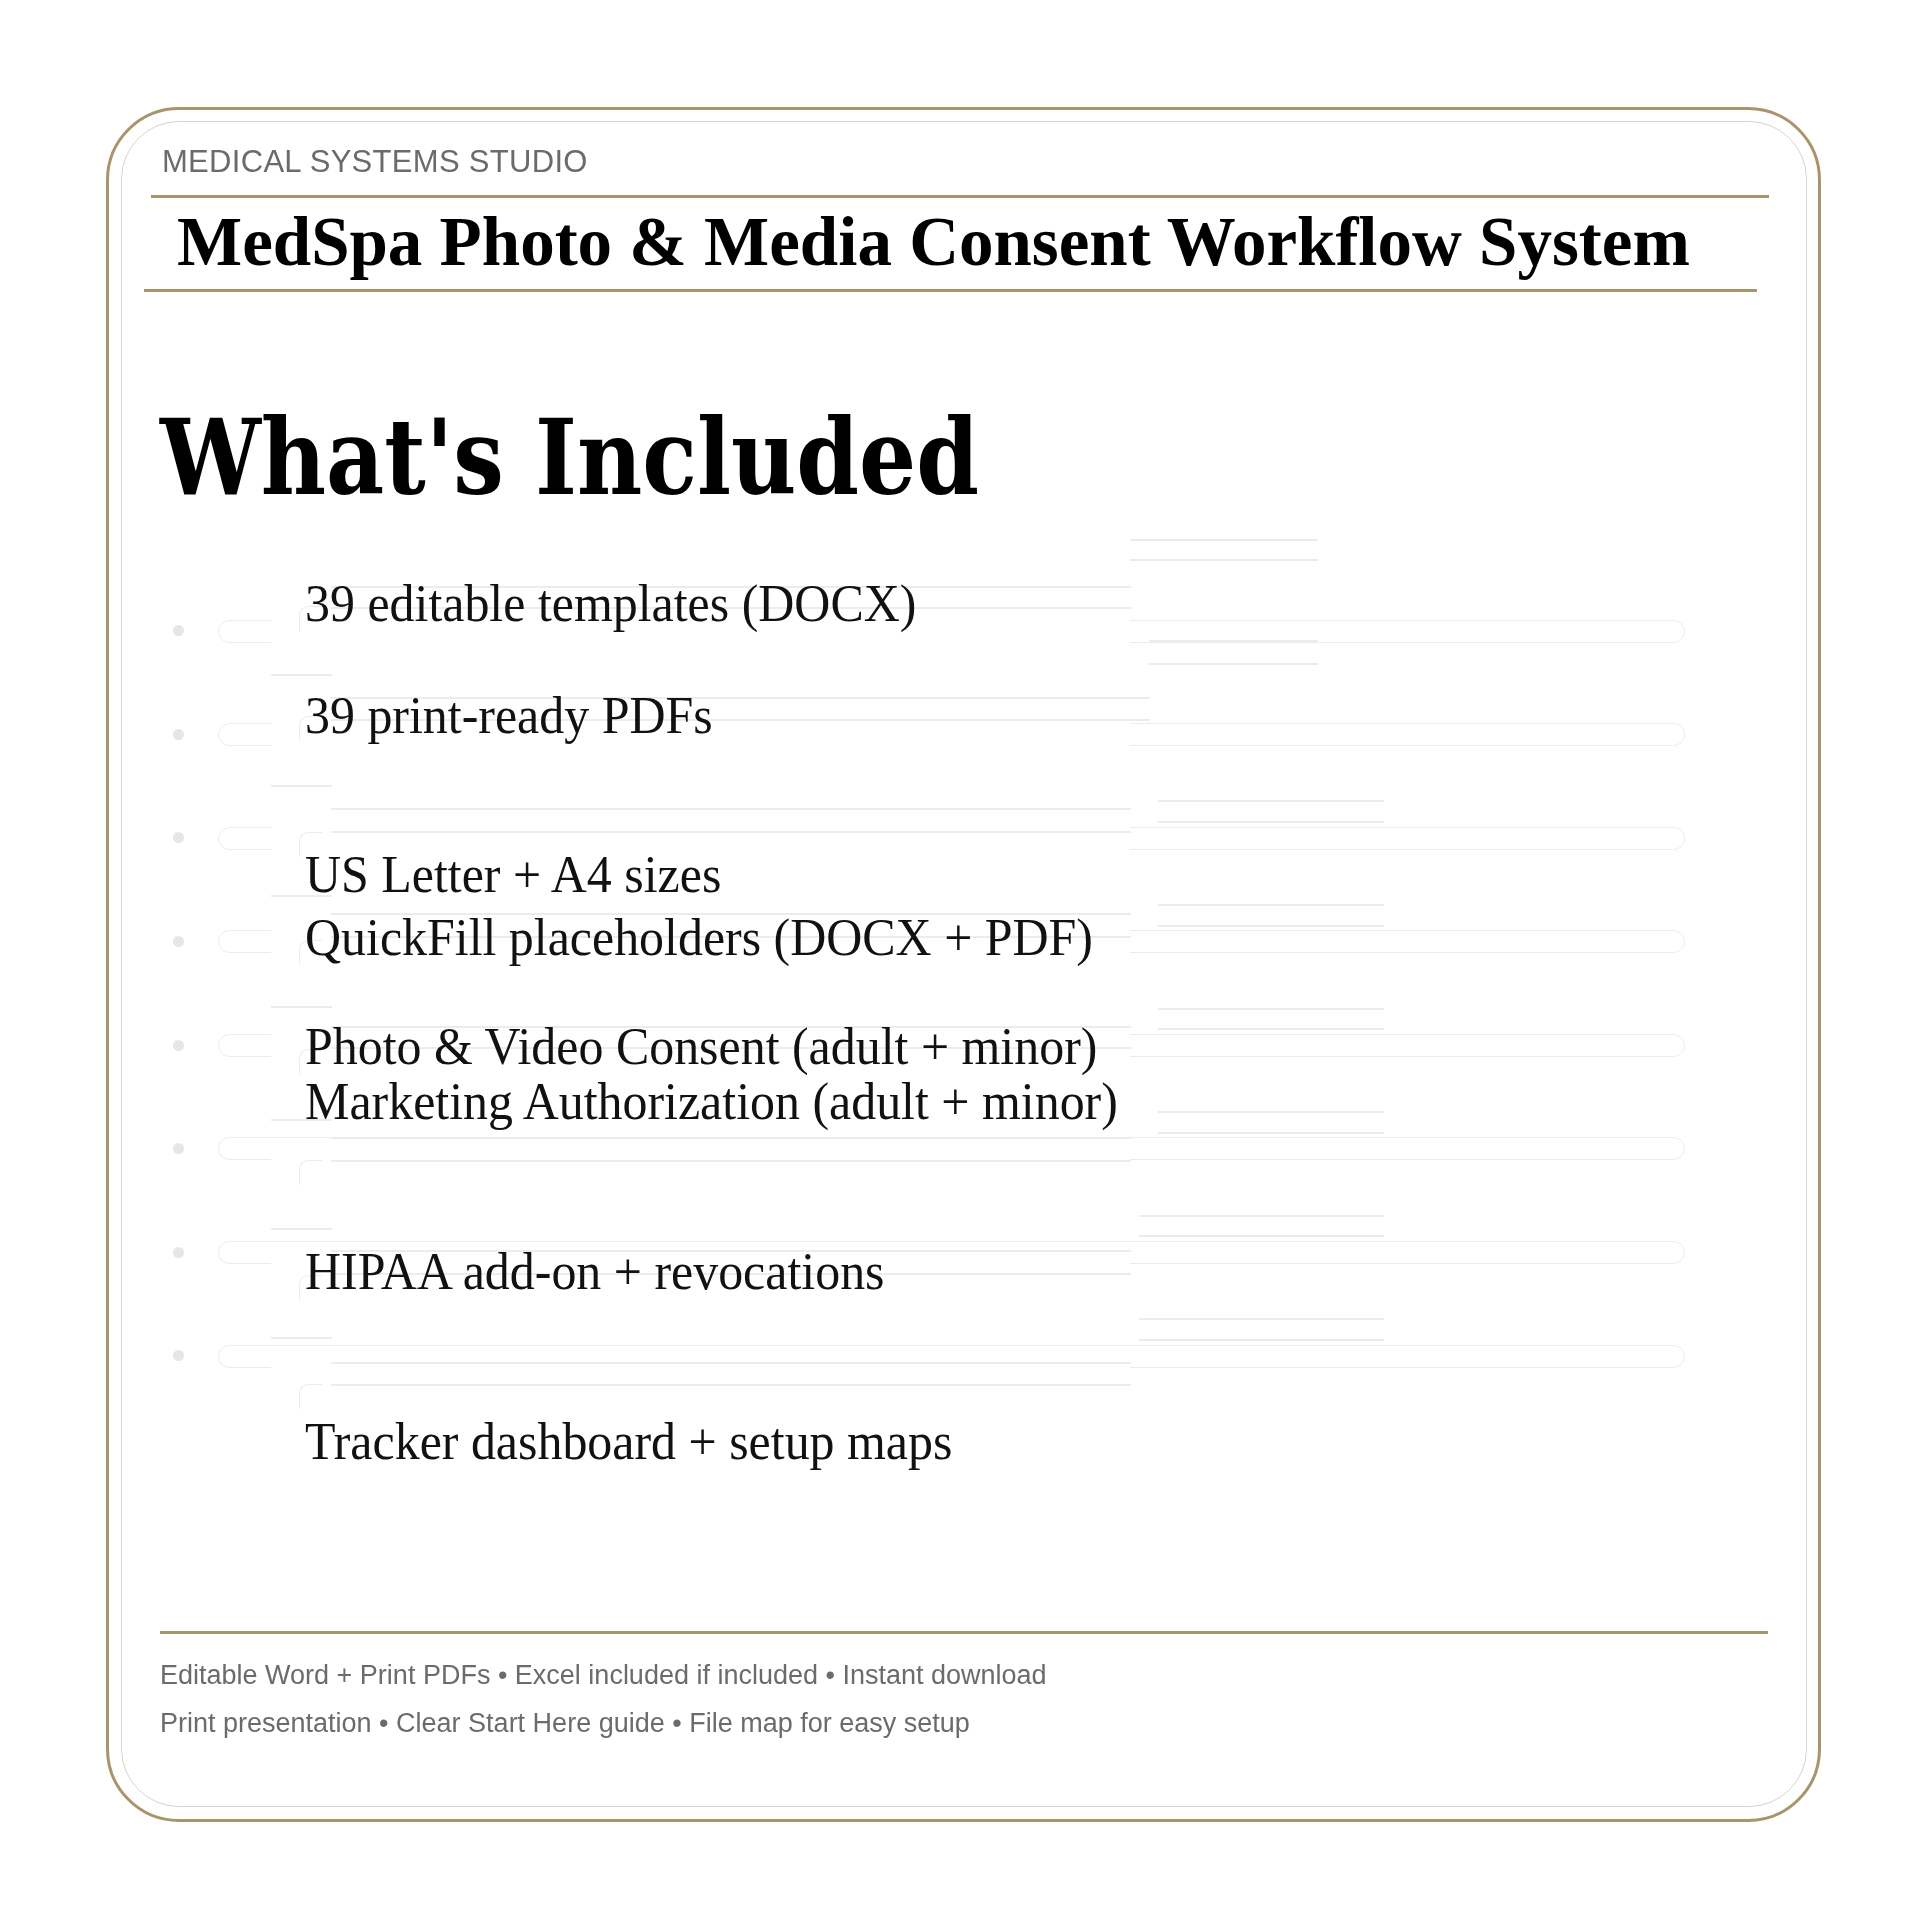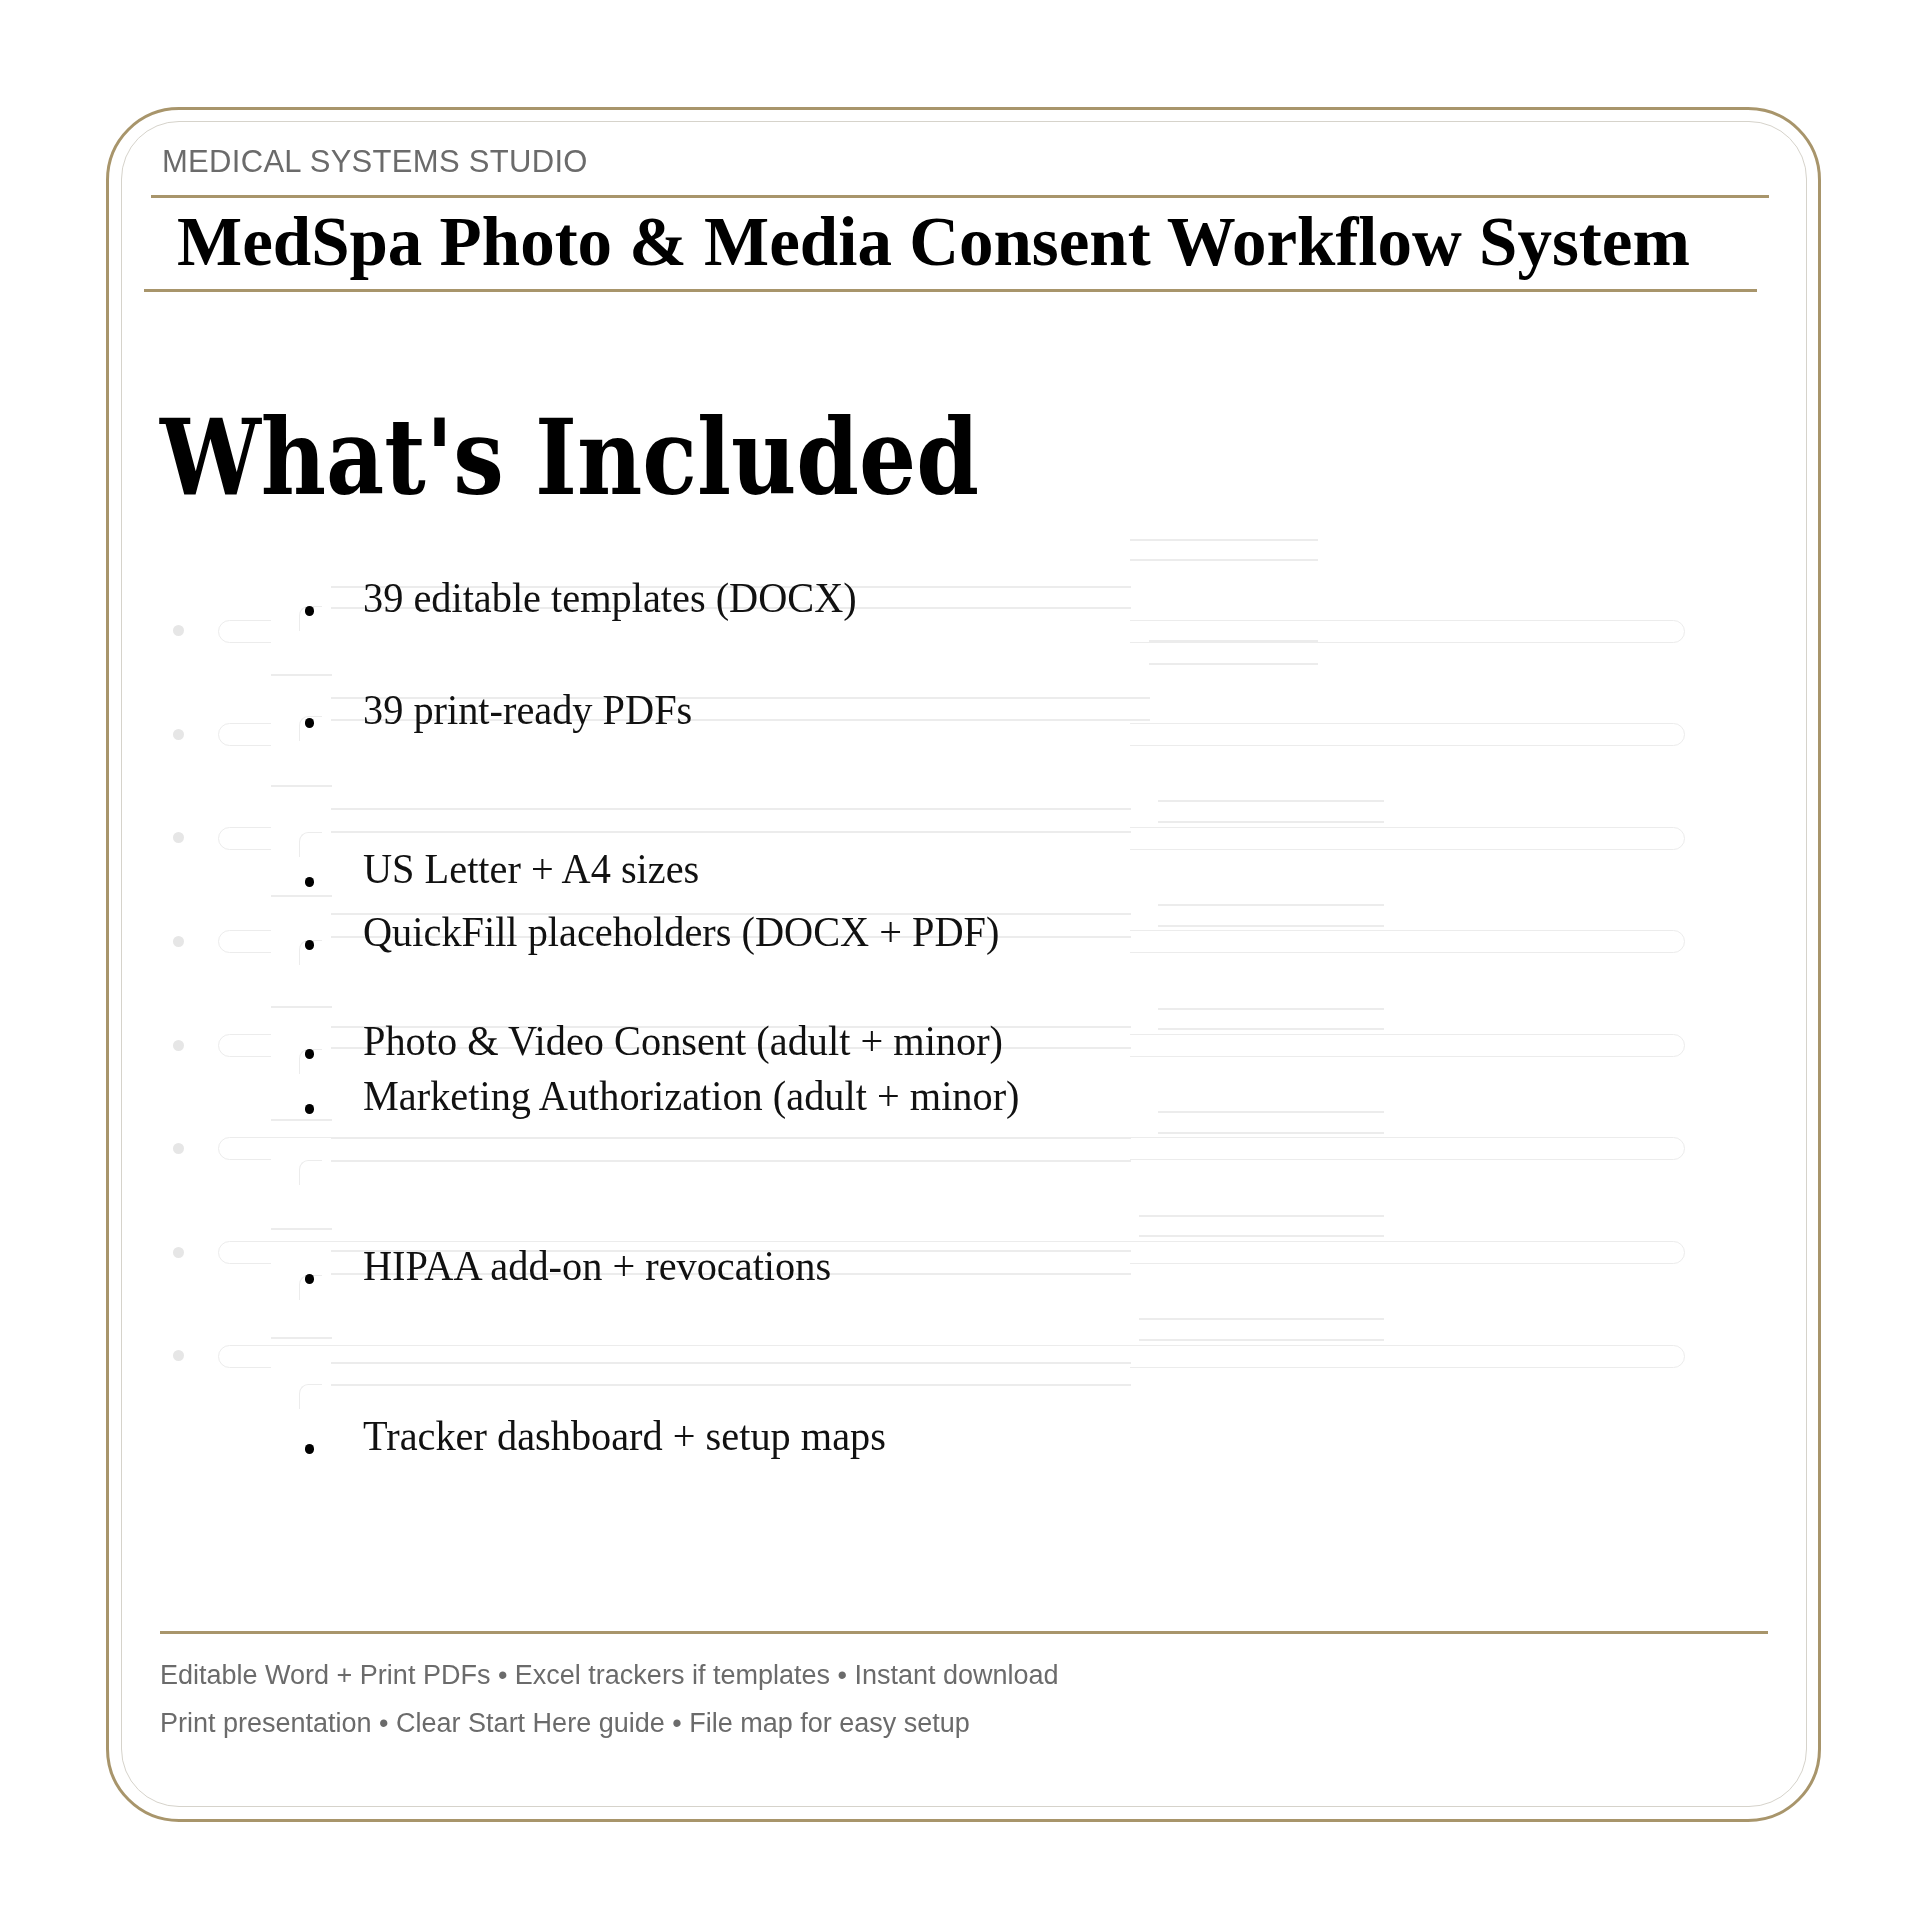--- a/index.html
+++ b/index.html
@@ -38,21 +38,21 @@
       border: 1.9px solid #ececec; border-radius: 13px;
     }
     .ghost-mask { position: absolute; left: 271px; width: 859px; height: 75px; background: #ffffff; }
     .ghost-line { position: absolute; height: 1.9px; background: #ececec; }
     .ghost-hook {
       position: absolute; left: 299px; width: 22.6px; height: 24.5px; box-sizing: border-box;
       border-left: 1.9px solid #ececec; border-top: 1.9px solid #ececec; border-top-left-radius: 9.4px;
     }
     .item {
       position: absolute; left: 305px; height: 56px; display: flex; align-items: baseline;
-      font-family: "Liberation Serif", serif; font-size: 42px; color: #111; white-space: nowrap;
+      font-family: "Liberation Serif", serif; font-size: 52px; color: #111; white-space: nowrap; flex-direction: column;
     }
     .item .bullet {
       display: inline-block; width: 9.4px; height: 9.4px; border-radius: 50%; background: #000;
       margin-right: 49px; position: relative; top: 3.8px;
     }
     .item .text { transform: scaleX(0.96); transform-origin: left; display: inline-block; }
     .footer-line {
       position: absolute; left: 160px; font-family: "Liberation Sans", sans-serif;
       font-size: 27px; color: #6b6b6b; white-space: nowrap; line-height: 1;
     }
@@ -177,15 +177,15 @@
     <span class="bullet"></span>
     <span class="text">HIPAA add-on + revocations</span>
   </div>
   <div class="item" style="top:1412px">
     <span class="bullet"></span>
     <span class="text">Tracker dashboard + setup maps</span>
   </div>
 </div>
 
 <div class="rule rule-foot"></div>
-<div class="footer-line" style="top:1662px">Editable Word + Print PDFs • Excel trackers if templates • Instant download</div>
+<div class="footer-line" style="top:1662px">Editable Word + Print PDFs • Excel included if included • Instant download</div>
 <div class="footer-line" style="top:1710px">Print presentation • Clear Start Here guide • File map for easy setup</div>
 
 
 </body></html>

